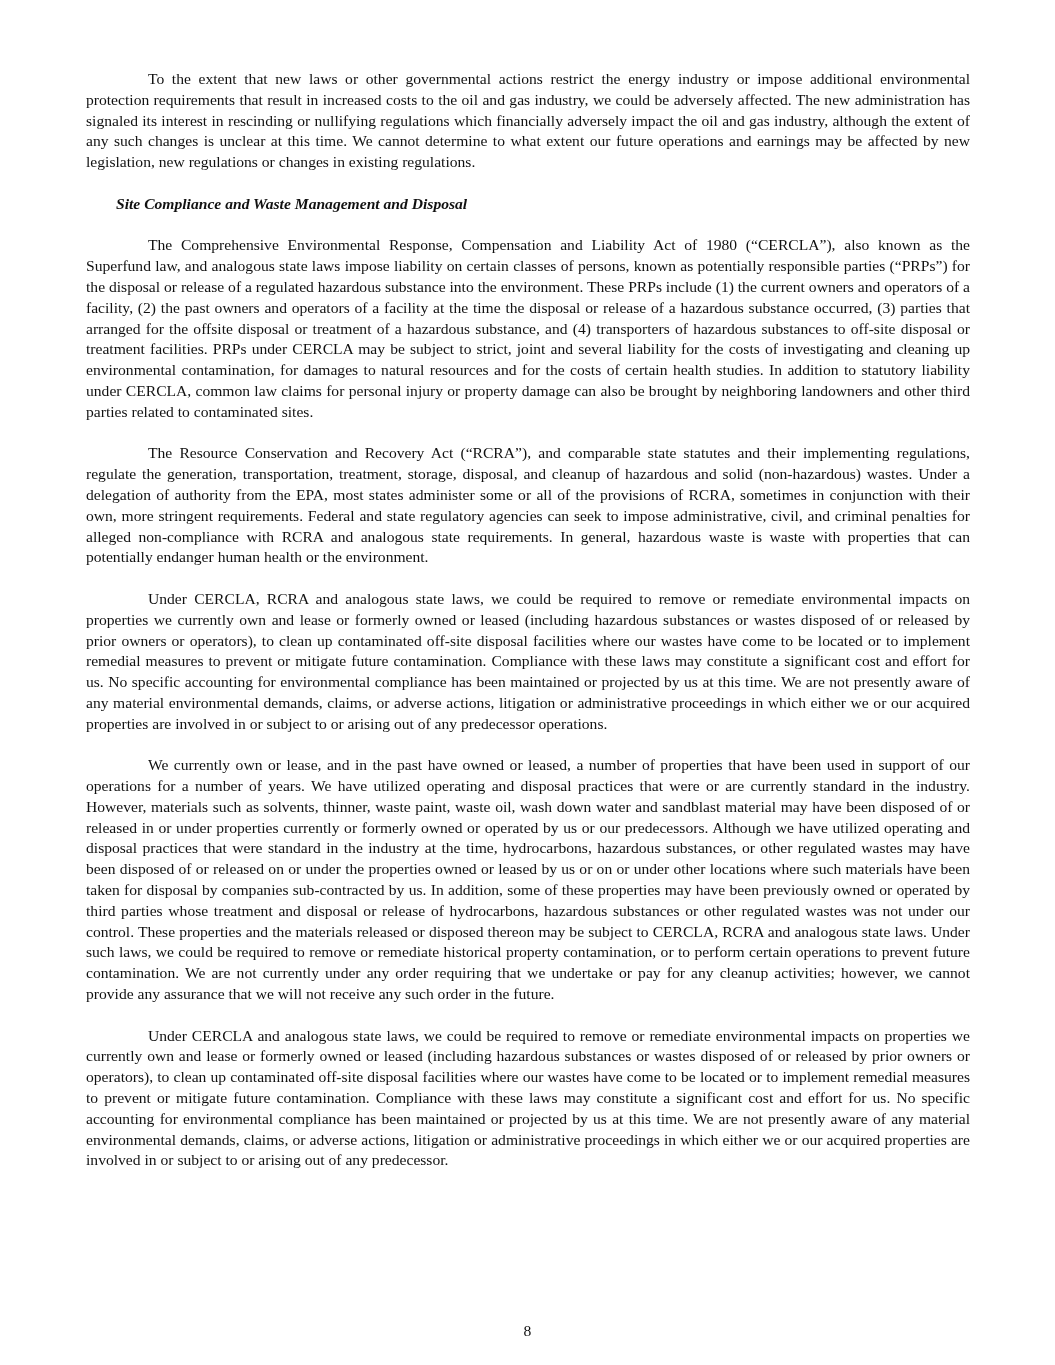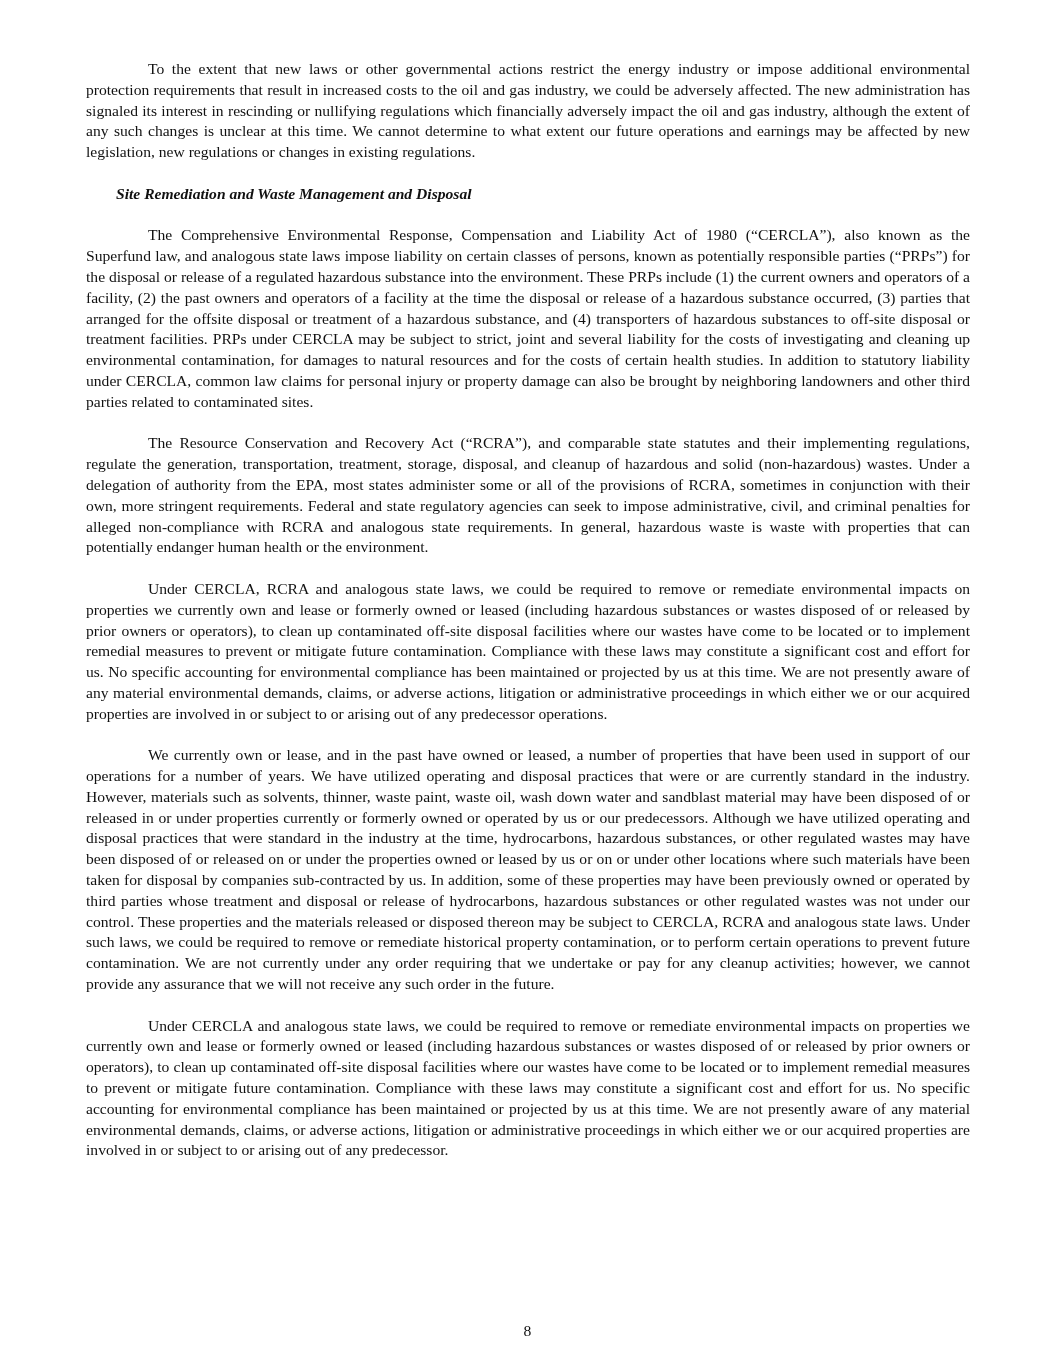--- a/index.html
+++ b/index.html
@@ -1,39 +1,39 @@
 <!DOCTYPE html>
 <html><head>
 <meta charset="utf-8">
 <style>
   html, body { margin: 0; padding: 0; background: #ffffff; }
   body { width: 1055px; height: 1365px; position: relative; overflow: hidden; }
   .page {
-    position: absolute; left: 86px; top: 59px; width: 884px;
+    position: absolute; left: 86px; top: 69px; width: 884px;
     font-family: "Liberation Serif", "DejaVu Serif", serif;
     font-size: 15.6px; line-height: 20.8px; color: #111111;
   }
   .para { margin: 0 0 20.8px 0; text-align: justify; text-indent: 62px; }
   .heading {
     margin: 0 0 20.8px 0; padding-left: 30px;
     font-weight: bold; font-style: italic;
   }
   .page-number {
     position: absolute; left: 0; width: 1055px; top: 1322px;
     text-align: center;
     font-family: "Liberation Serif", "DejaVu Serif", serif;
     font-size: 15.6px; color: #111111;
   }
 </style>
 </head>
 <body>
 
 <div class="page">
   <p class="para">To the extent that new laws or other governmental actions restrict the energy industry or impose additional environmental protection requirements that result in increased costs to the oil and gas industry, we could be adversely affected. The new administration has signaled its interest in rescinding or nullifying regulations which financially adversely impact the oil and gas industry, although the extent of any such changes is unclear at this time. We cannot determine to what extent our future operations and earnings may be affected by new legislation, new regulations or changes in existing regulations.</p>
-  <p class="heading">Site Remediation and Waste Management and Disposal</p>
+  <p class="heading">Site Compliance and Waste Management and Disposal</p>
   <p class="para">The Comprehensive Environmental Response, Compensation and Liability Act of 1980 (“CERCLA”), also known as the Superfund law, and analogous state laws impose liability on certain classes of persons, known as potentially responsible parties (“PRPs”) for the disposal or release of a regulated hazardous substance into the environment. These PRPs include (1) the current owners and operators of a facility, (2) the past owners and operators of a facility at the time the disposal or release of a hazardous substance occurred, (3) parties that arranged for the offsite disposal or treatment of a hazardous substance, and (4) transporters of hazardous substances to off-site disposal or treatment facilities. PRPs under CERCLA may be subject to strict, joint and several liability for the costs of investigating and cleaning up environmental contamination, for damages to natural resources and for the costs of certain health studies. In addition to statutory liability under CERCLA, common law claims for personal injury or property damage can also be brought by neighboring landowners and other third parties related to contaminated sites.</p>
   <p class="para">The Resource Conservation and Recovery Act (“RCRA”), and comparable state statutes and their implementing regulations, regulate the generation, transportation, treatment, storage, disposal, and cleanup of hazardous and solid (non-hazardous) wastes. Under a delegation of authority from the EPA, most states administer some or all of the provisions of RCRA, sometimes in conjunction with their own, more stringent requirements. Federal and state regulatory agencies can seek to impose administrative, civil, and criminal penalties for alleged non-compliance with RCRA and analogous state requirements. In general, hazardous waste is waste with properties that can potentially endanger human health or the environment.</p>
   <p class="para">Under CERCLA, RCRA and analogous state laws, we could be required to remove or remediate environmental impacts on properties we currently own and lease or formerly owned or leased (including hazardous substances or wastes disposed of or released by prior owners or operators), to clean up contaminated off-site disposal facilities where our wastes have come to be located or to implement remedial measures to prevent or mitigate future contamination. Compliance with these laws may constitute a significant cost and effort for us. No specific accounting for environmental compliance has been maintained or projected by us at this time. We are not presently aware of any material environmental demands, claims, or adverse actions, litigation or administrative proceedings in which either we or our acquired properties are involved in or subject to or arising out of any predecessor operations.</p>
   <p class="para">We currently own or lease, and in the past have owned or leased, a number of properties that have been used in support of our operations for a number of years. We have utilized operating and disposal practices that were or are currently standard in the industry. However, materials such as solvents, thinner, waste paint, waste oil, wash down water and sandblast material may have been disposed of or released in or under properties currently or formerly owned or operated by us or our predecessors. Although we have utilized operating and disposal practices that were standard in the industry at the time, hydrocarbons, hazardous substances, or other regulated wastes may have been disposed of or released on or under the properties owned or leased by us or on or under other locations where such materials have been taken for disposal by companies sub-contracted by us. In addition, some of these properties may have been previously owned or operated by third parties whose treatment and disposal or release of hydrocarbons, hazardous substances or other regulated wastes was not under our control. These properties and the materials released or disposed thereon may be subject to CERCLA, RCRA and analogous state laws. Under such laws, we could be required to remove or remediate historical property contamination, or to perform certain operations to prevent future contamination. We are not currently under any order requiring that we undertake or pay for any cleanup activities; however, we cannot provide any assurance that we will not receive any such order in the future.</p>
   <p class="para">Under CERCLA and analogous state laws, we could be required to remove or remediate environmental impacts on properties we currently own and lease or formerly owned or leased (including hazardous substances or wastes disposed of or released by prior owners or operators), to clean up contaminated off-site disposal facilities where our wastes have come to be located or to implement remedial measures to prevent or mitigate future contamination. Compliance with these laws may constitute a significant cost and effort for us. No specific accounting for environmental compliance has been maintained or projected by us at this time. We are not presently aware of any material environmental demands, claims, or adverse actions, litigation or administrative proceedings in which either we or our acquired properties are involved in or subject to or arising out of any predecessor.</p>
 </div>
 
 <div class="page-number">8</div>
 
 </body></html>

